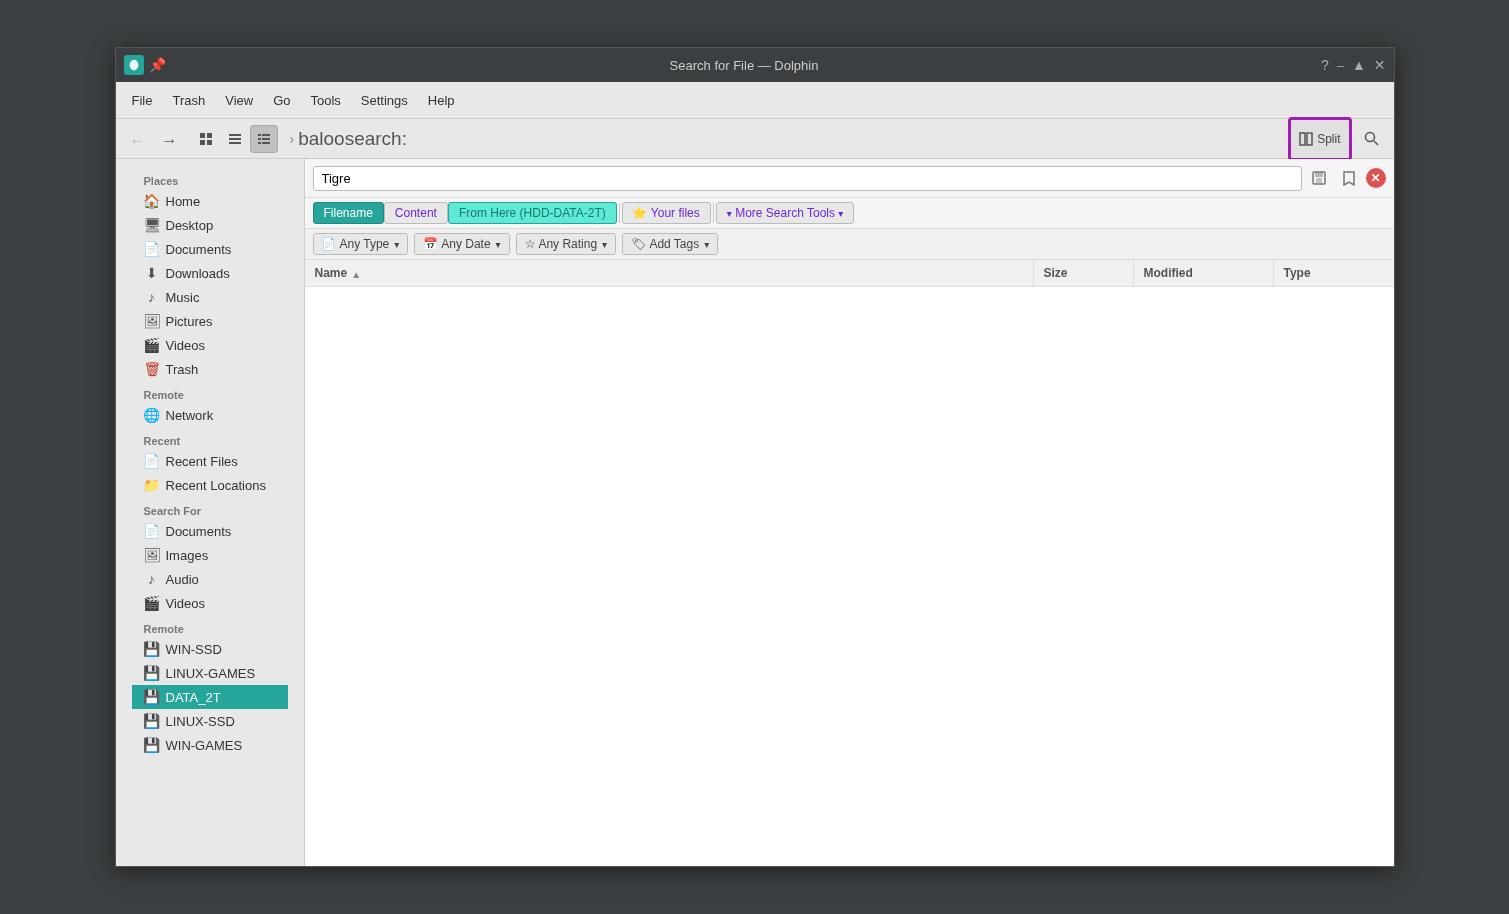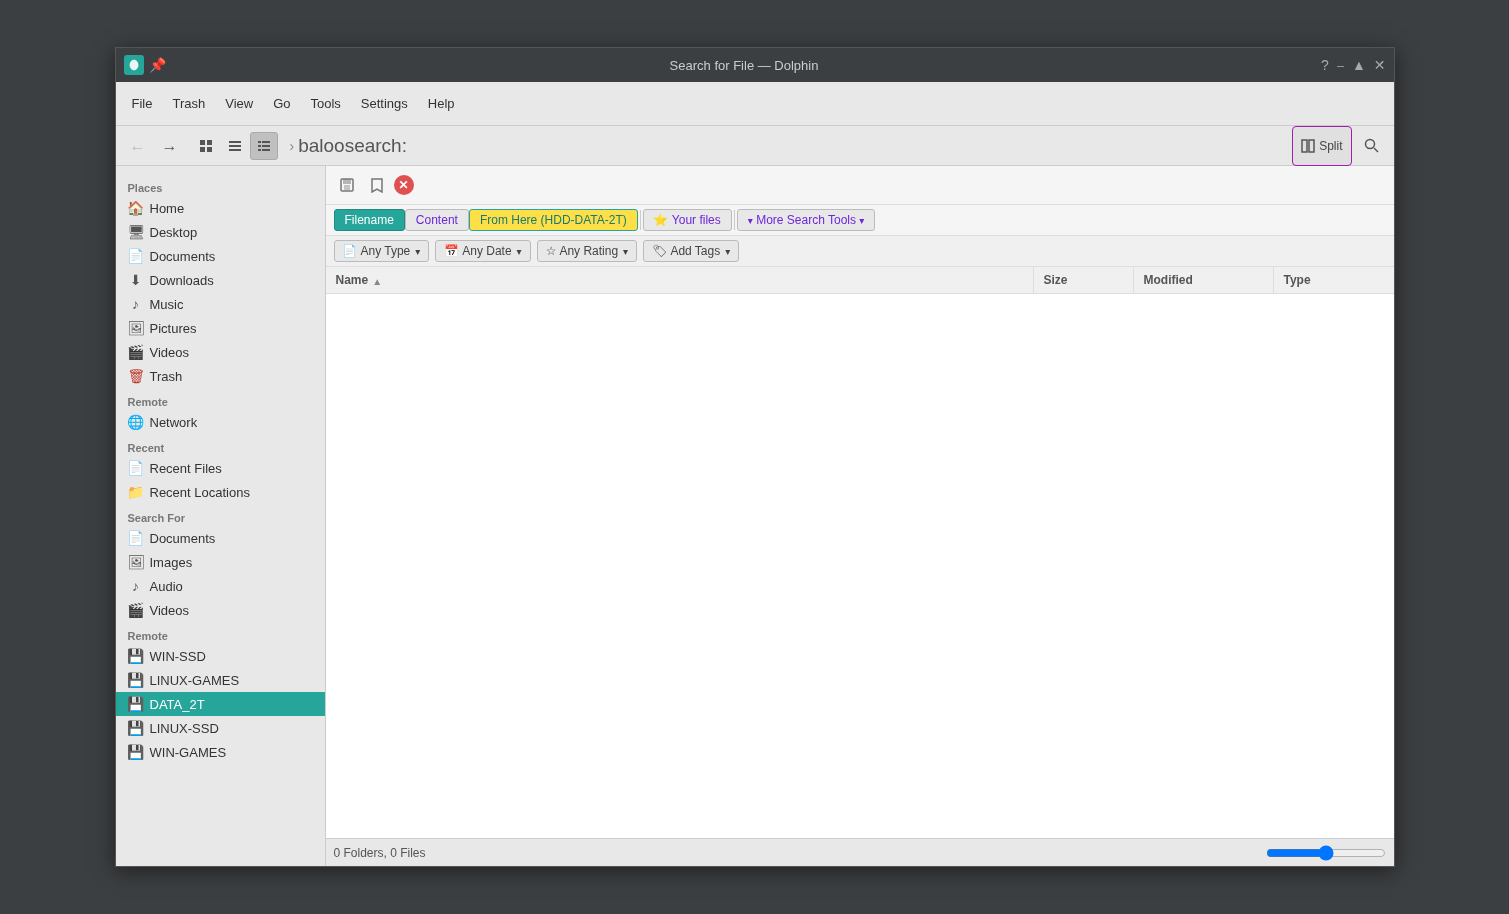--- a/index.html
+++ b/index.html
@@ -6,36 +6,36 @@
     body { font-family: 'Segoe UI', sans-serif; font-size: 13px; background: #3c3f41; display: flex; justify-content: center; align-items: center; height: 100vh; }
     .window { width: 1280px; height: 820px; background: #f0f0f0; border: 1px solid #555; display: flex; flex-direction: column; box-shadow: 0 4px 20px rgba(0,0,0,0.5); }
     .titlebar { background: #3c3f41; color: #ddd; display: flex; align-items: center; justify-content: space-between; padding: 0 8px; height: 34px; }
     .titlebar-left { display: flex; align-items: center; gap: 6px; }
     .titlebar-icon { width: 20px; height: 20px; background: #26a69a; border-radius: 3px; display: flex; align-items: center; justify-content: center; }
     .titlebar-icon svg { width: 14px; height: 14px; fill: white; }
     .titlebar-pin { color: #aaa; font-size: 14px; cursor: pointer; }
     .titlebar-title { color: #ccc; font-size: 13px; }
     .titlebar-controls { display: flex; align-items: center; gap: 8px; }
     .titlebar-controls span { color: #aaa; font-size: 14px; cursor: pointer; }
-    .menubar { background: #e8e8e8; display: flex; align-items: center; padding: 2px 8px; border-bottom: 1px solid #ccc; height: 44px; gap: 4px; }
+    .menubar { background: #e8e8e8; display: flex; align-items: center; padding: 2px 8px; border-bottom: 1px solid #ccc; height: 37px; gap: 4px; }
     .menubar-item { padding: 2px 8px; cursor: pointer; border-radius: 3px; color: #333; font-size: 13px; }
     .toolbar { background: #e8e8e8; display: flex; align-items: center; padding: 4px 8px; border-bottom: 1px solid #ccc; height: 40px; gap: 4px; }
     .nav-btn { width: 28px; height: 28px; border: none; background: transparent; cursor: pointer; border-radius: 4px; display: flex; align-items: center; justify-content: center; color: #555; font-size: 16px; }
     .nav-btn.disabled { color: #bbb; cursor: default; }
     .view-btns { display: flex; gap: 1px; margin-left: 4px; }
     .view-btn { width: 28px; height: 28px; border: 1px solid transparent; background: transparent; cursor: pointer; border-radius: 3px; display: flex; align-items: center; justify-content: center; color: #555; }
     .view-btn.active { background: #c0c0c0; border-color: #aaa; }
     .breadcrumb-area { display: flex; align-items: center; flex: 1; margin-left: 8px; }
     .breadcrumb-arrow { color: #888; margin-right: 4px; font-size: 14px; }
     .breadcrumb-label { color: #555; font-size: 19px; }
     .toolbar-right { display: flex; align-items: center; gap: 6px; margin-left: auto; }
-    .split-btn { display: flex; align-items: center; gap: 4px; padding: 12px 8px; border: 1px solid #a21caf; background: #e0e0e0; border-radius: 4px; cursor: pointer; font-size: 12px; color: #444; }
+    .split-btn { display: flex; align-items: center; gap: 4px; padding: 12px 8px; border: 3px solid #a21caf; background: #e0e0e0; border-radius: 4px; cursor: pointer; font-size: 12px; color: #444; }
     .search-btn { width: 28px; height: 28px; border: none; background: transparent; cursor: pointer; display: flex; align-items: center; justify-content: center; color: #555; font-size: 16px; }
     .main-area { display: flex; flex: 1; overflow: hidden; }
-    .sidebar { width: 210px; background: #e8e8e8; border-right: 1px solid #ccc; overflow-y: auto; padding: 8px 0; flex-shrink: 0; }
+    .sidebar { width: 189px; background: #e8e8e8; border-right: 1px solid #ccc; overflow-y: auto; padding: 8px 16px; flex-shrink: 0; }
     .sidebar-section-label { color: #777; font-size: 11px; padding: 8px 12px 2px 12px; font-weight: 600; }
     .sidebar-item { display: flex; align-items: center; gap: 6px; padding: 4px 12px; cursor: pointer; color: #333; font-size: 13px; border-radius: 0; }
     .sidebar-item.active { background: #26a69a; color: white; }
     .sidebar-item.active .sidebar-icon { color: white; }
     .sidebar-icon { font-size: 14px; width: 16px; text-align: center; color: #555; flex-shrink: 0; }
     .sidebar-item.active .sidebar-icon { color: white; }
     .content-area { flex: 1; display: flex; flex-direction: column; background: white; }
     .search-bar-area { padding: 6px 8px; background: #f5f5f5; border-bottom: 1px solid #ddd; display: flex; align-items: center; gap: 4px; }
     .search-input { flex: 1; border: 1px solid #bbb; border-radius: 3px; padding: 4px 8px; font-size: 13px; outline: none; background: white; }
     .search-icon-btn { width: 26px; height: 26px; display: flex; align-items: center; justify-content: center; background: transparent; border: none; cursor: pointer; color: #777; font-size: 14px; }
@@ -235,20 +235,21 @@
       </div>
       <div class="sidebar-item">
         <span class="sidebar-icon">💾</span>
         <span>WIN-GAMES</span>
       </div>
     </div>
 
     <div class="content-area">
 
       <div class="search-bar-area">
+        <input class="search-input" type="text" value="Tigre" style="">
         <button class="search-icon-btn" title="Save search">
           <svg width="16" height="16" viewBox="0 0 16 16" fill="none">
               <rect x="2" y="2" width="12" height="12" rx="1" stroke="#777" stroke-width="1.5"></rect>
               <rect x="4" y="2" width="8" height="5" fill="#777" opacity="0.5"></rect>
               <rect x="5" y="8" width="6" height="5" fill="#777" opacity="0.4"></rect>
             </svg>
         </button>
         <button class="search-icon-btn" title="Bookmark search">
           <svg width="16" height="16" viewBox="0 0 16 16" fill="none">
               <path d="M3 2h10v13l-5-3-5 3V2z" stroke="#777" stroke-width="1.5" fill="none"></path>
@@ -257,21 +258,21 @@
         <button class="search-clear-btn" title="Clear search">✕</button>
       </div>
 
       <div class="filter-bar">
         <button class="filter-btn active">
           <span>Filename</span>
         </button>
         <button class="filter-btn">
           <span>Content</span>
         </button>
-        <button class="filter-btn" style="background:#fde047;border-color:#26a69a;color:#1a7a72">
+        <button class="filter-btn" style="background:#5eead4;border-color:#26a69a;color:#1a7a72">
           <span>From Here (HDD-DATA-2T)</span>
         </button>
         <div class="filter-separator"></div>
         <button class="filter-btn">
           <span>⭐</span>
           <span>Your files</span>
         </button>
         <div class="filter-separator"></div>
         <button class="filter-btn">
           <span style="font-size:10px;">▾</span>
@@ -314,21 +315,15 @@
         <div class="table-header-cell">
           <span>Modified</span>
         </div>
         <div class="table-header-cell">
           <span>Type</span>
         </div>
       </div>
 
       <div class="table-body"></div>
 
-      <div class="status-bar">
-        <span class="status-text">0 Folders, 0 Files</span>
-        <div class="zoom-slider">
-          <input type="range" min="0" max="100" value="50" style="">
-        </div>
-      </div>
     </div>
   </div>
 </div>
 
 </body></html>

